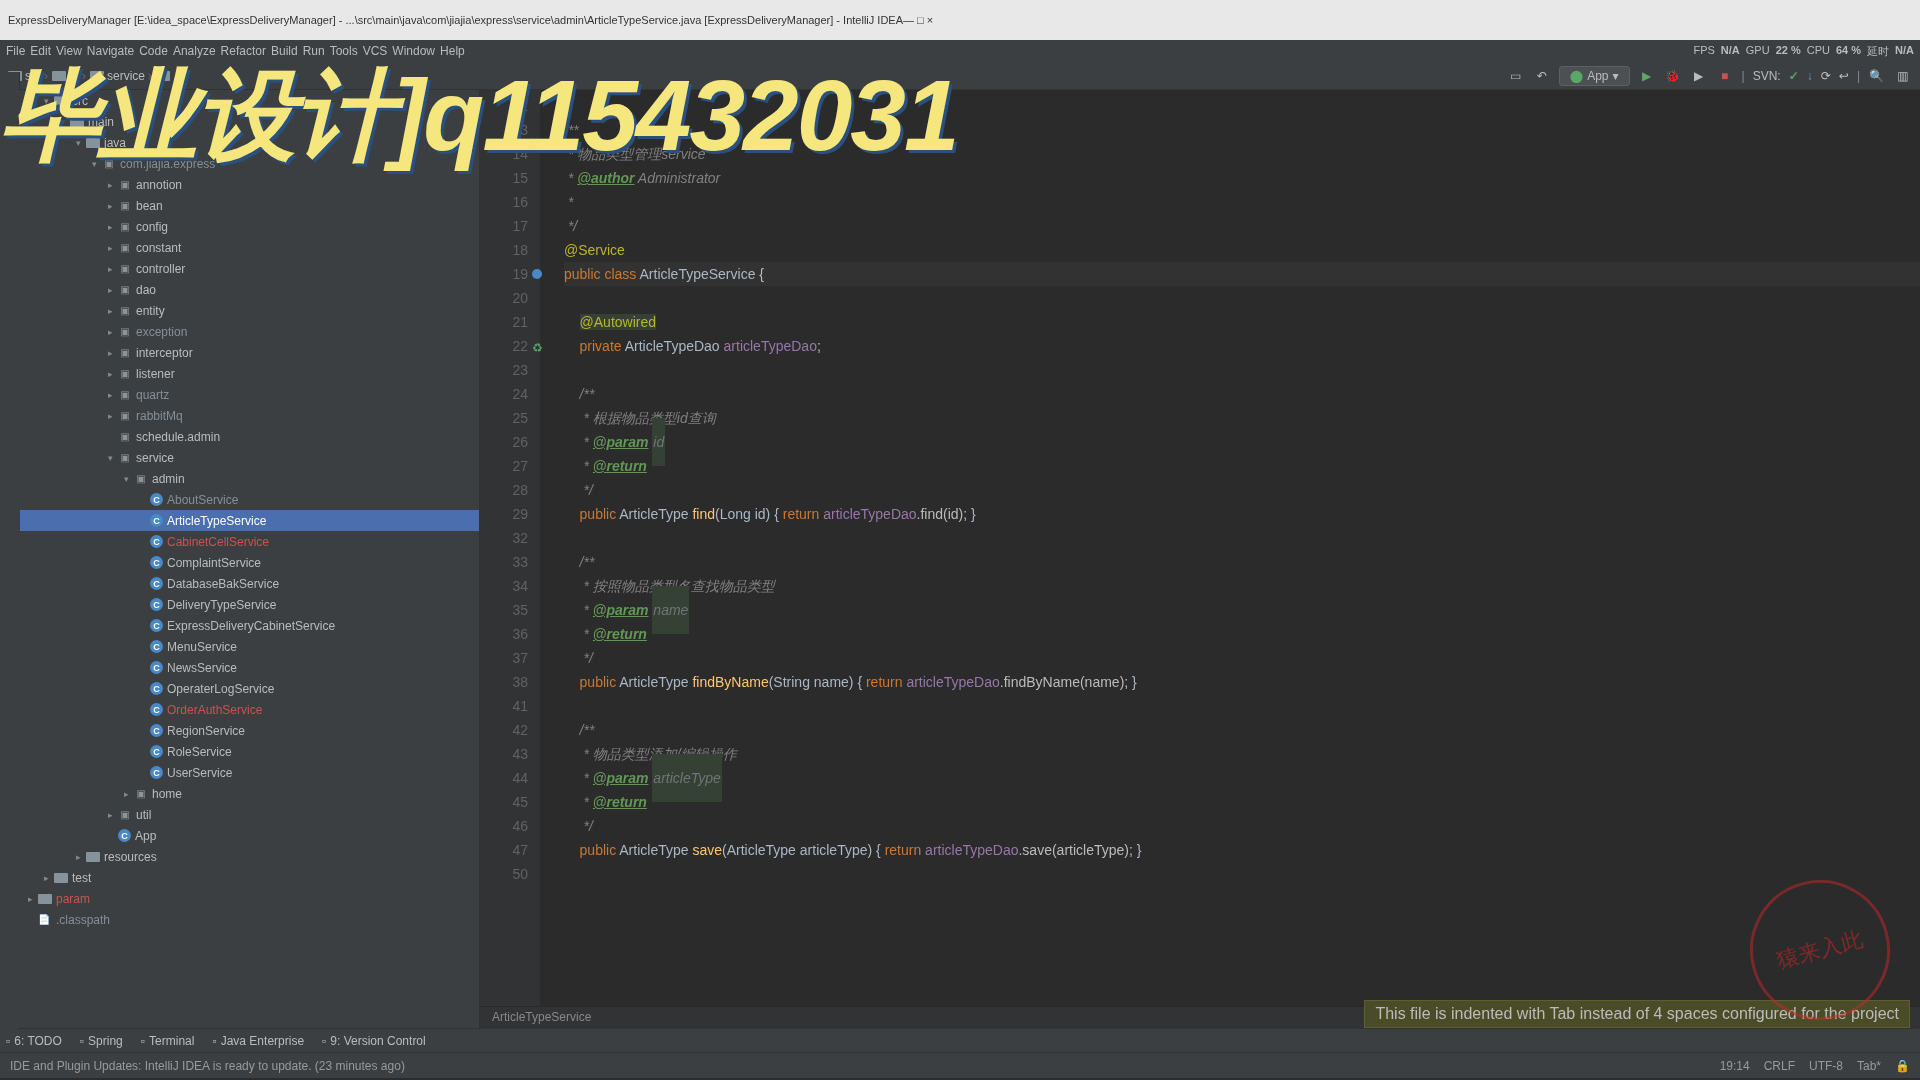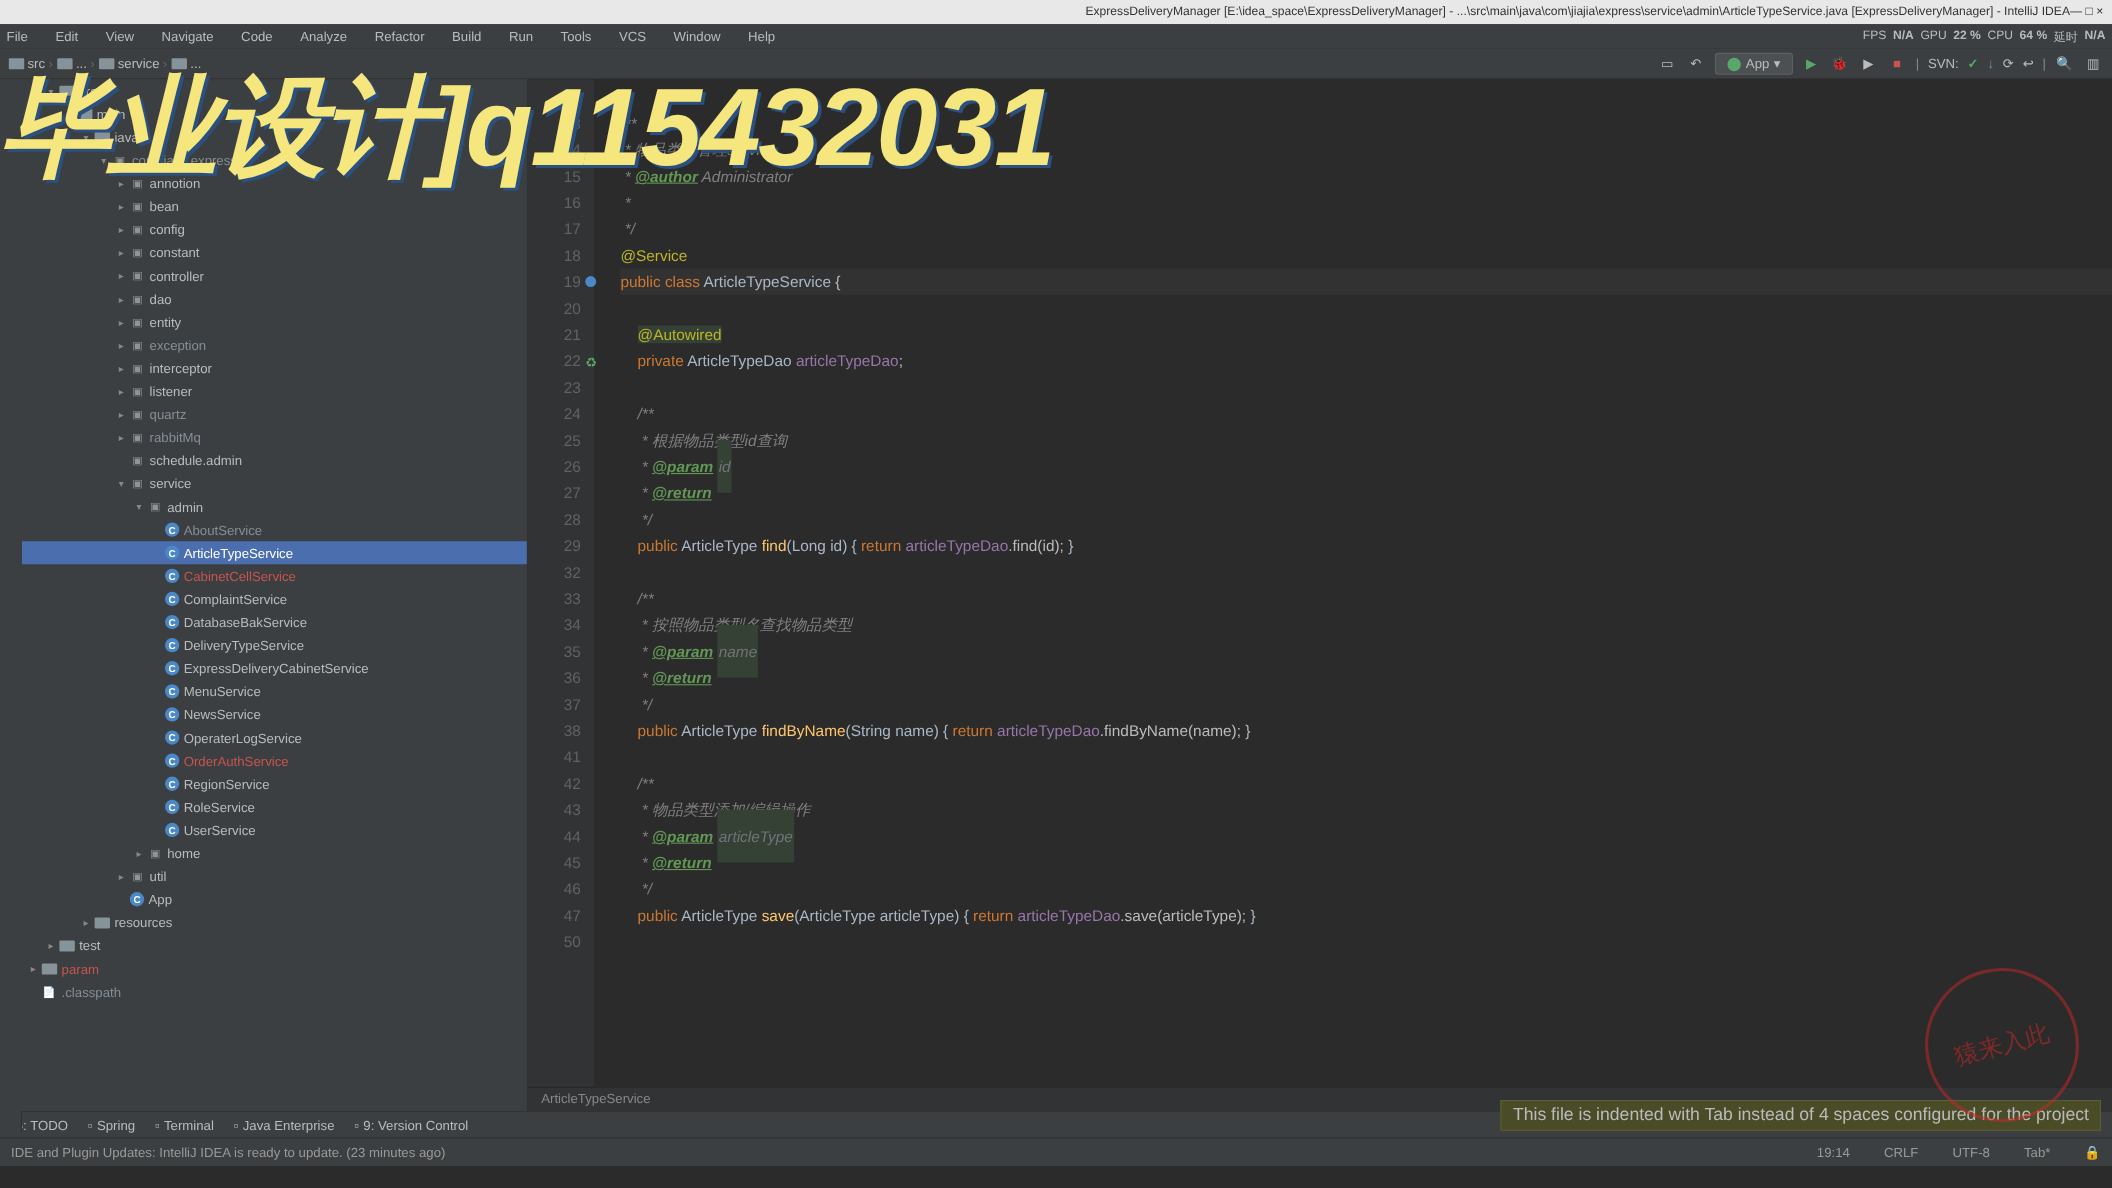--- a/index.html
+++ b/index.html
@@ -1,19 +1,19 @@
 <!DOCTYPE html>
 <html><head>
 <meta charset="utf-8">
 <style>
 * { margin: 0; padding: 0; box-sizing: border-box; font-family: "Segoe UI", Arial, sans-serif; }
 body { background: #2b2b2b; color: #bbbbbb; font-size: 12px; overflow: hidden; width: 1920px; height: 1080px; }
-.titlebar { background: #e8e8e8; color: #333; height: 22px; display: flex; align-items: center; padding: 0 8px; font-size: 11px; justify-content: flex-end; }
+.titlebar { background: #e8e8e8; color: #333; height: 40px; display: flex; align-items: center; padding: 0 8px; font-size: 11px; justify-content: flex-start; }
 .menubar { background: #3c3f41; height: 22px; display: flex; align-items: center; padding: 0 6px; gap: 10px; color: #bbb; justify-content: space-between; }
-.menubar-left { display: flex; gap: 25px; }
+.menubar-left { display: flex; gap: 5px; }
 .menubar-right { display: flex; gap: 6px; font-size: 11px; }
 .menu-item { cursor: pointer; font-size: 12px; }
 .toolbar { background: #3c3f41; height: 28px; display: flex; align-items: center; justify-content: space-between; padding: 0 8px; border-bottom: 1px solid #323232; }
 .toolbar-left { display: flex; align-items: center; gap: 4px; }
 .toolbar-right { display: flex; align-items: center; gap: 8px; }
 .breadcrumb-item { color: #bbb; font-size: 12px; display: flex; align-items: center; gap: 3px; }
 .folder-icon { width: 14px; height: 10px; background: #87939a; border-radius: 1px; display: inline-block; }
 .run-config { background: #4c5052; border: 1px solid #5e6060; border-radius: 3px; padding: 2px 10px; display: flex; align-items: center; gap: 4px; }
 .icon-btn { width: 18px; height: 18px; display: flex; align-items: center; justify-content: center; cursor: pointer; }
 .main { display: flex; height: calc(100% - 142px); }
@@ -45,21 +45,21 @@
 .c-class { color: #a9b7c6; }
 .c-field { color: #9876aa; }
 .c-method { color: #ffc66d; }
 .c-param { color: #72737a; font-style: italic; background: #344134; padding: 16px 1px; }
 .c-paren { color: #a9b7c6; }
 .c-highlight { background: #344134; text-align: center; }
 .breadcrumb-bar { height: 22px; background: #313335; color: #888; padding: 3px 12px; font-size: 12px; border-top: 1px solid #282828; }
 .bottom-tools { height: 24px; background: #3c3f41; border-top: 1px solid #323232; display: flex; align-items: center; padding: 0 6px; gap: 18px; font-size: 12px; }
 .bottom-tool { display: flex; align-items: center; gap: 4px; cursor: pointer; }
 .statusbar { height: 26px; background: #3c3f41; border-top: 1px solid #323232; display: flex; align-items: center; justify-content: space-between; padding: 0 10px; font-size: 12px; color: #999; }
-.status-right { display: flex; gap: 31px; }
+.status-right { display: flex; gap: 14px; }
 .hint-popup { position: absolute; right: 10px; bottom: 52px; background: #4a4c28; color: #bbb; border: 1px solid #5d5f30; padding: 4px 10px; font-size: 16px; }
 .stamp { position: absolute; right: 30px; bottom: 60px; width: 140px; height: 140px; border: 3px solid rgba(200,40,40,0.5); border-radius: 50%; display: flex; align-items: center; justify-content: center; color: rgba(200,40,40,0.55); font-size: 22px; transform: rotate(-15deg); pointer-events: none; }
 .run-play { color: #59a869; }
 .run-debug { color: #6897bb; }
 .run-stop { color: #c75450; }
 .svn-tick { color: #59a869; font-weight: bold; }
 </style>
 </head>
 <body>
 

